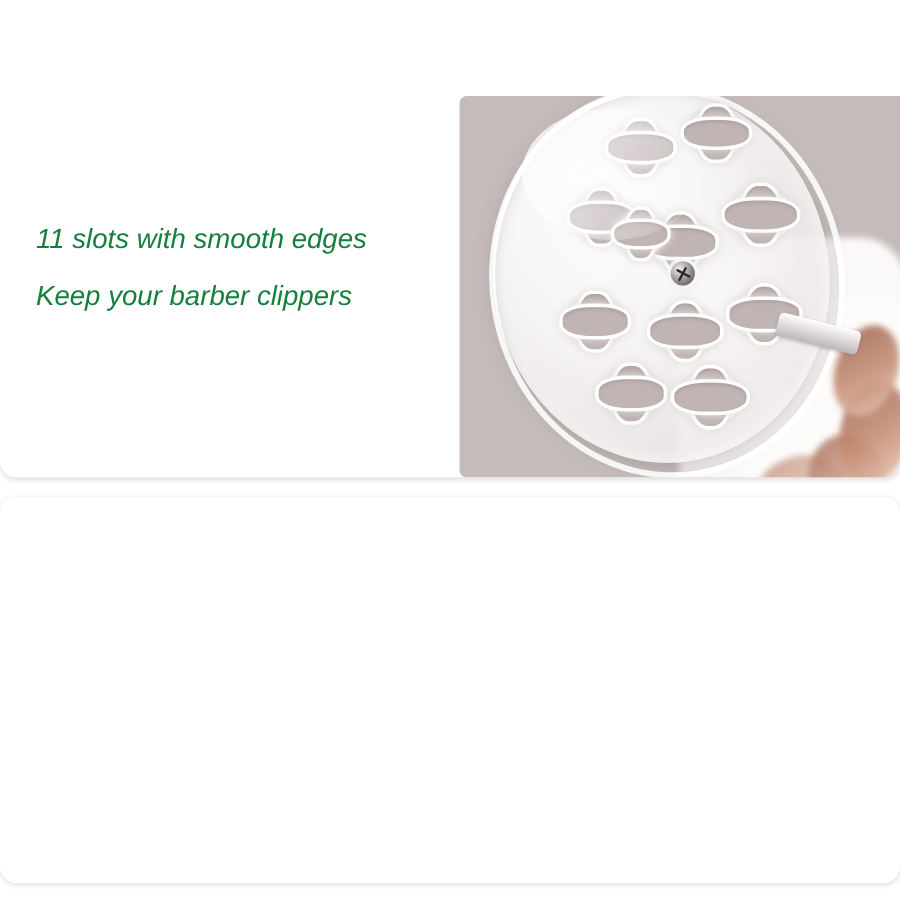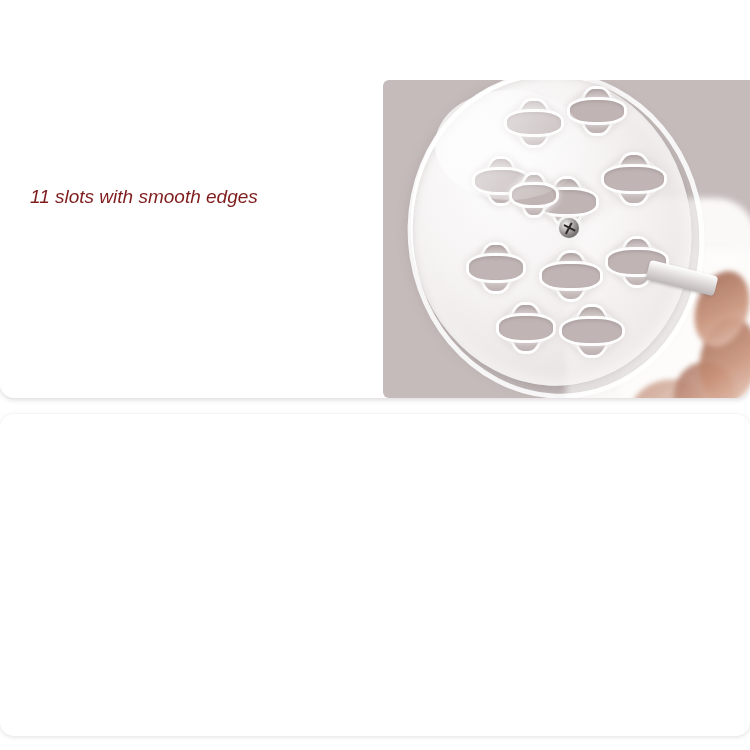--- a/index.html
+++ b/index.html
@@ -76,24 +76,24 @@
     color: #262626;
     font-style: italic;
     font-family: "Liberation Sans", sans-serif;
   }
   .tb-top {
     left: 30px;
     top: 186px;
     width: 340px;
   }
   .tline {
-    font-size: 19px;
+    font-size: 23px;
     line-height: 1.16;
     white-space: nowrap;
-    color: #7f1d1d;
+    color: #15803d;
   }
   .tline.lead {
     margin-bottom: 20px;
   }
 
   
   .photo {
     position: absolute;
     overflow: hidden;
   }
@@ -271,20 +271,21 @@
         <div class="slot" style="left:160px; top:240px; width:42px; height:34px;"></div>
 
         <div class="screw" style="left:148px; top:144px;"></div>
         <div class="stem" style="left:236px; top:194px; width:70px; height:20px; transform:rotate(14deg);"></div>
         <div class="gloss" style="left:24px; top:16px; width:150px; height:110px;"></div>
       </div>
     </div>
 
     <div class="text-block tb-top">
       <div class="tline lead">11 slots with smooth edges</div>
+      <div class="tline">Keep your barber clippers</div>
     </div>
   </div>
 
   <div class="card card-bottom">
 
     
     
 
     
     

